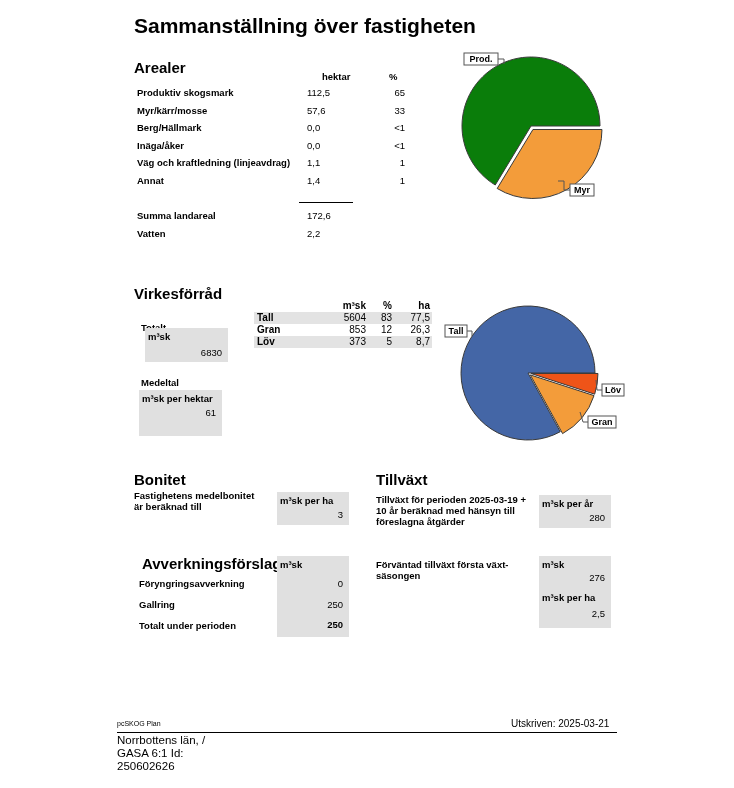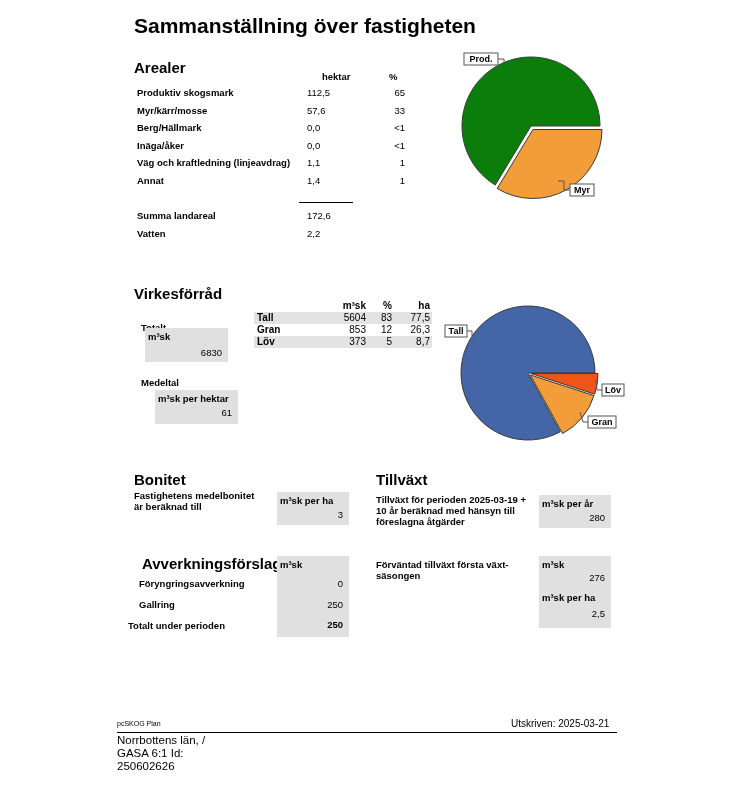--- a/index.html
+++ b/index.html
@@ -100,21 +100,21 @@
     </g>
   </svg>
 
 <div class="abs h2" style="left:134px;top:285px;">Virkesförråd</div>
 <div class="abs t9 b" style="left:141px;top:322px;">Totalt</div>
 <div class="box" style="left:145px;top:328px;width:83px;height:34px;">
   <span class="bl" style="top:3px;">m³sk</span>
   <span class="bv" style="top:19px;">6830</span>
 </div>
 <div class="abs t9 b" style="left:141px;top:377px;">Medeltal</div>
-<div class="box" style="left:155px;top:390px;width:83px;height:34px;">
+<div class="box" style="left:139px;top:390px;width:83px;height:46px;">
   <span class="bl" style="top:3px;">m³sk per hektar</span>
   <span class="bv" style="top:17px;">61</span>
 </div>
 
 <div class="vk-row" style="top:300px;">
   <span class="m3 b">m³sk</span>
   <span class="pc b">%</span>
   <span class="ha b">ha</span>
 </div>
 <div class="vk-row shade" style="top:312px;">
@@ -180,21 +180,21 @@
 
 <div class="abs h2" style="left:134px;top:555px;margin-left:8px;">Avverkningsförslag</div>
 <div class="box" style="left:277px;top:556px;width:72px;height:81px;">
   <span class="bl" style="top:3px;">m³sk</span>
   <span class="bv" style="top:22px;">0</span>
   <span class="bv" style="top:43px;">250</span>
   <span class="bv b" style="top:63px;">250</span>
 </div>
 <div class="abs t9 b" style="left:139px;top:578px;">Föryngringsavverkning</div>
 <div class="abs t9 b" style="left:139px;top:599px;">Gallring</div>
-<div class="abs t9 b" style="left:128px;top:620px;">Totalt under perioden</div>
+<div class="abs t9 b" style="left:139px;top:620px;">Totalt under perioden</div>
 
 <div class="abs" style="left:117px;top:720px;font-size:7px;">pcSKOG Plan</div>
 <div class="abs" style="left:511px;top:718px;font-size:10px;">Utskriven: 2025-03-21</div>
 <div class="abs footer-line"></div>
 <div class="abs" style="left:117px;top:734px;font-size:11.5px;line-height:13px;">
   <div>Norrbottens län, /</div>
   <div>GASA 6:1 Id:</div>
   <div>250602626</div>
 </div>
 

